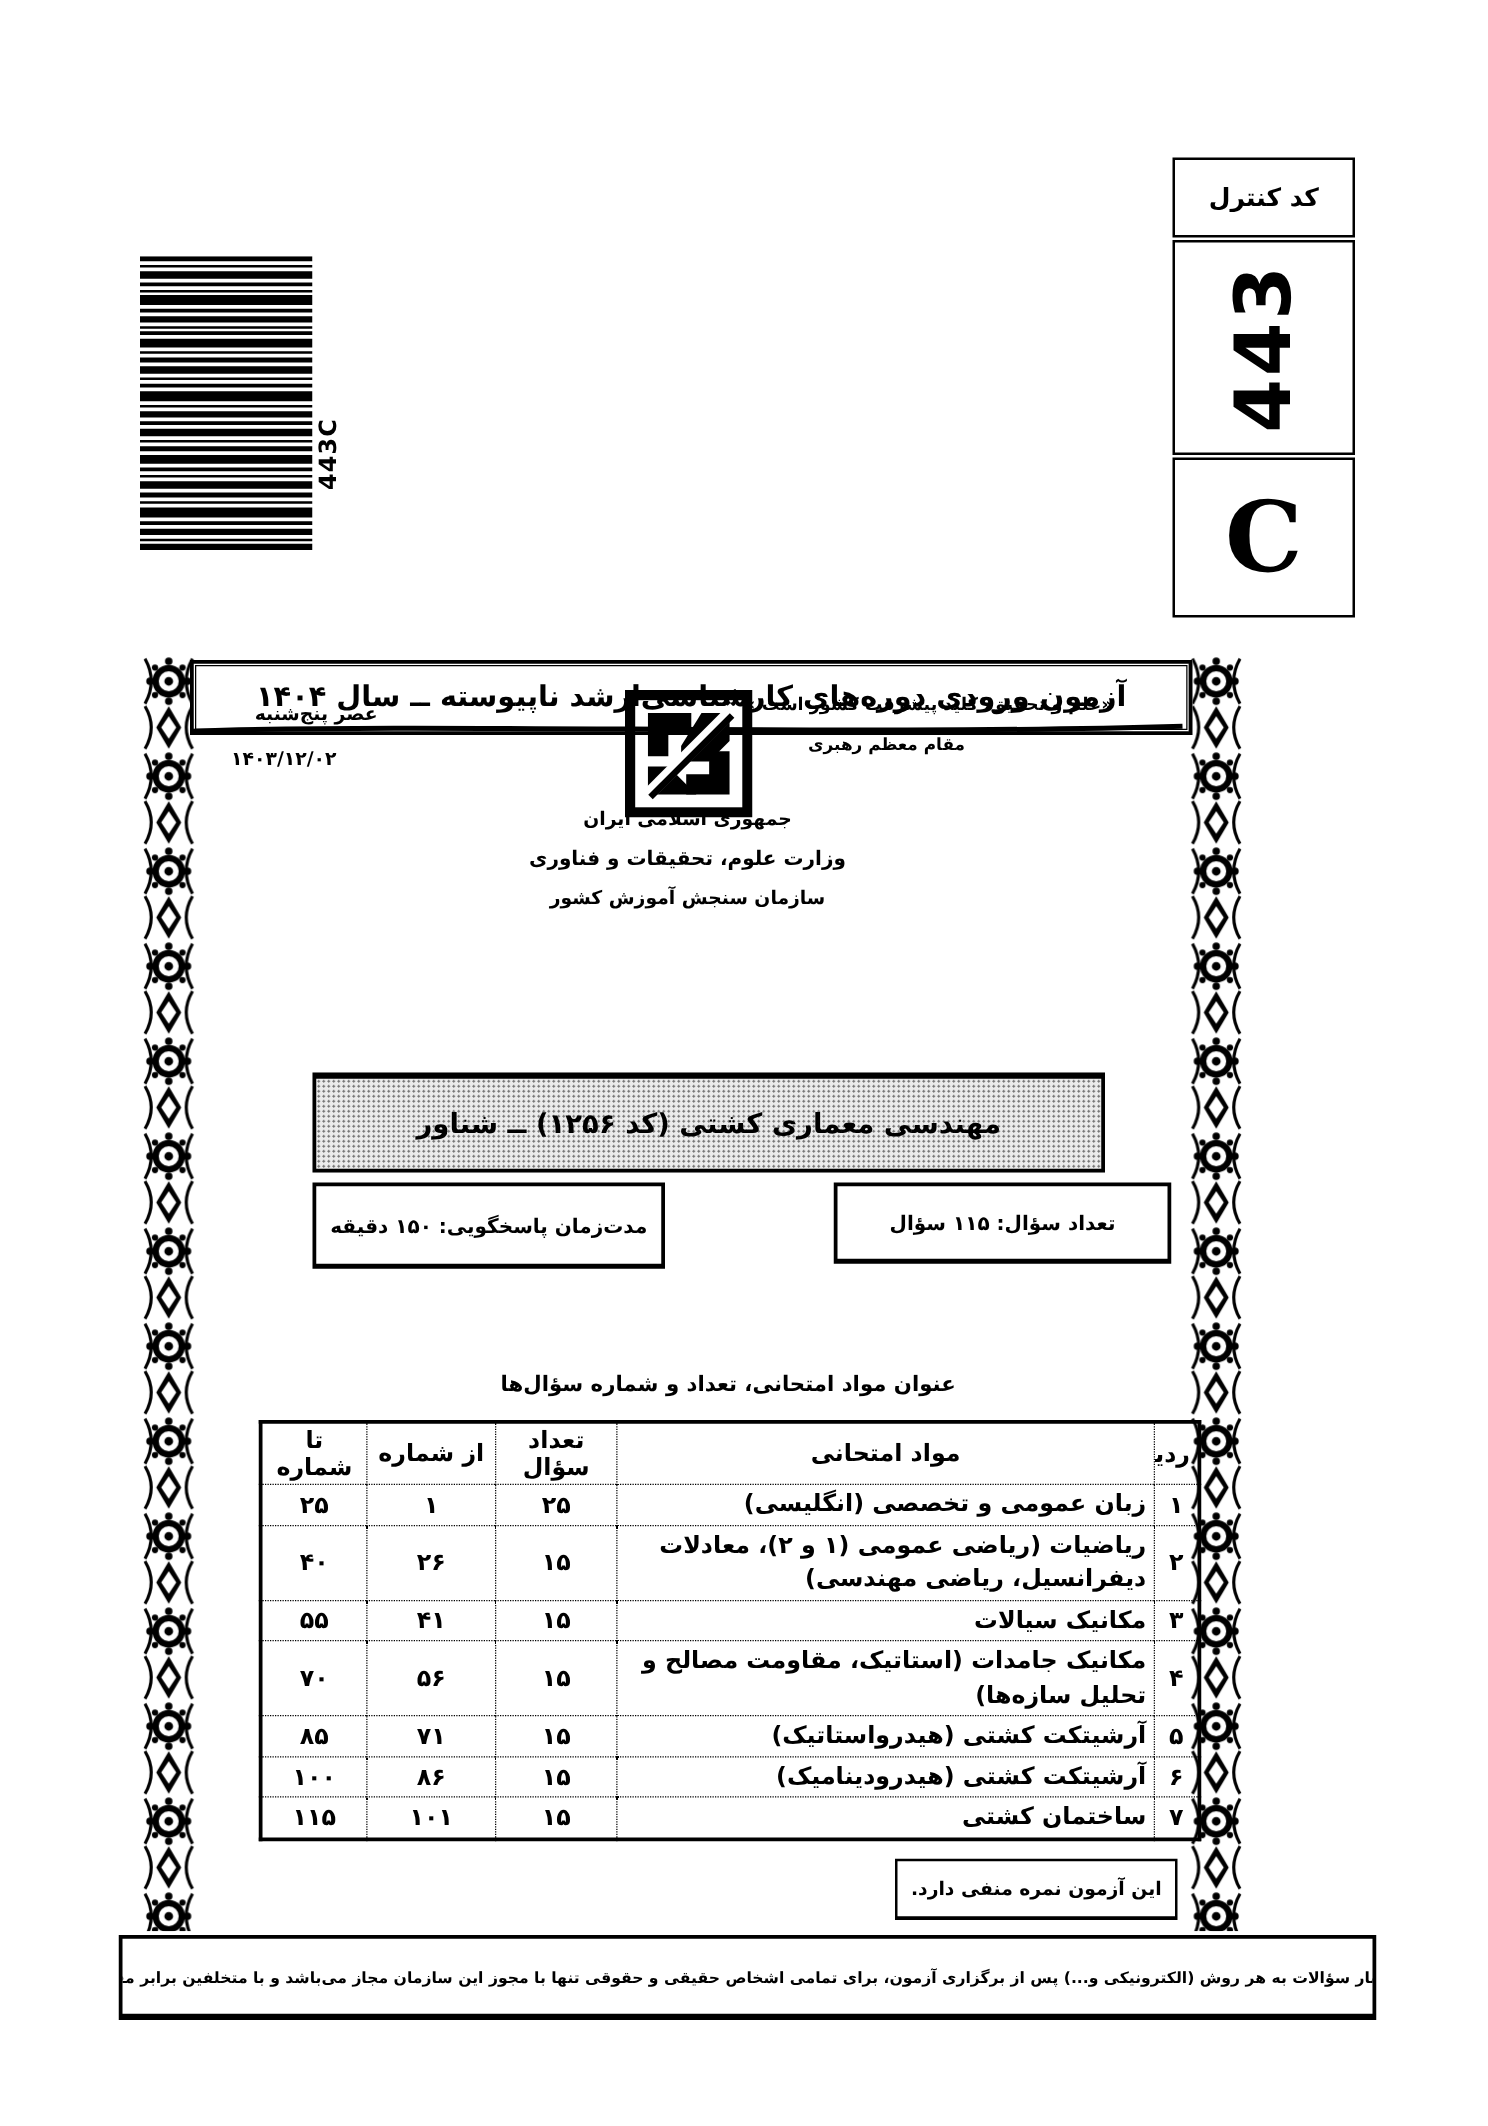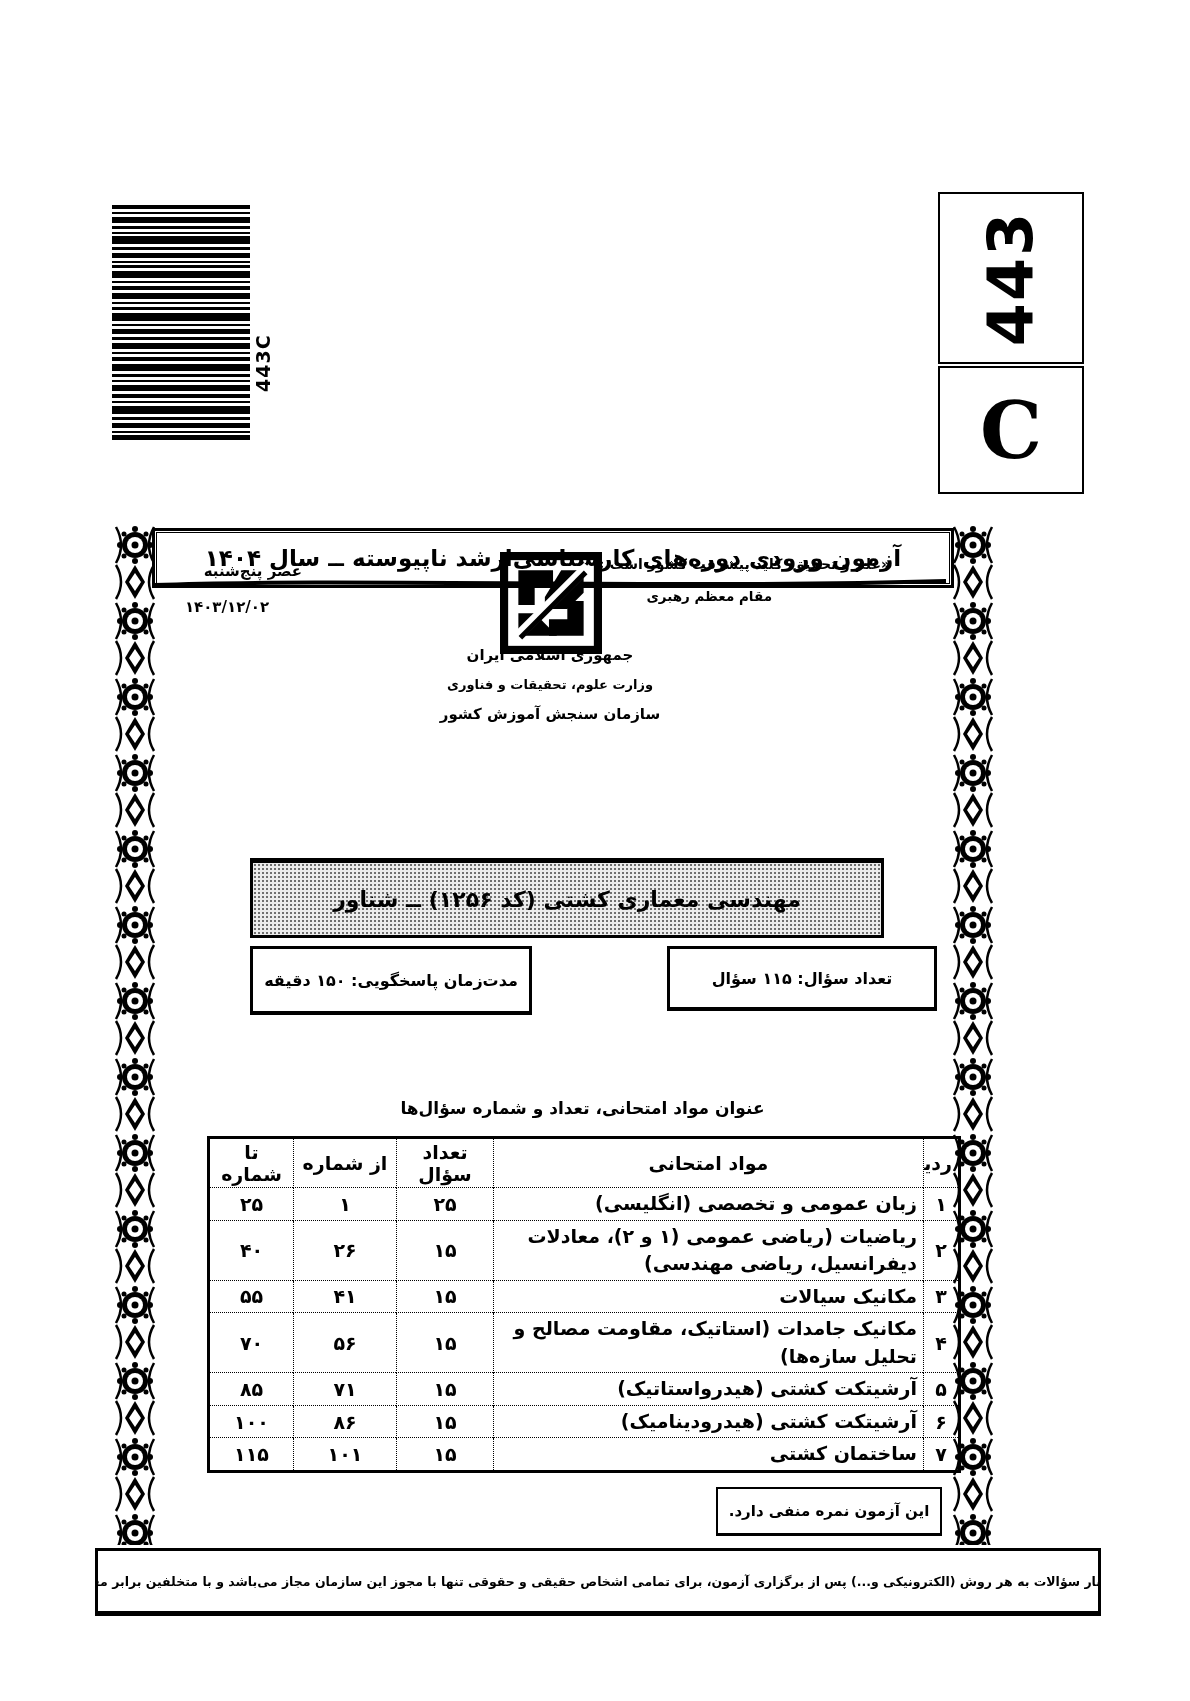--- a/index.html
+++ b/index.html
@@ -88,20 +88,23 @@
       <rect x="0" y="196" width="138" height="2"></rect>
         <rect x="0" y="201" width="138" height="8"></rect>
       <rect x="0" y="212" width="138" height="3"></rect>
         <rect x="0" y="218" width="138" height="5"></rect>
       <rect x="0" y="226" width="138" height="2"></rect>
         <rect x="0" y="230" width="138" height="5"></rect>
     </g>
   </svg>
   <div class="abs bc-label" style="left:252px; top:392px;">443C</div>
 
+  <div class="abs ctrl-box" style="left:938px; top:126px; width:142px; height:60px;">
+    <span class="ctrl-label fa">کد کنترل</span>
+  </div>
   <div class="abs ctrl-box" style="left:938px; top:192px; width:142px; height:168px;">
     <span class="ctrl-number">443</span>
   </div>
   <div class="abs ctrl-box" style="left:938px; top:366px; width:142px; height:124px;">
     <span class="ctrl-letter">C</span>
   </div>
 
   <svg class="abs" style="left:112px; top:525px;" width="46" height="1020" viewBox="0 0 46 1020">
     <defs>
       <pattern id="orn-l" width="46" height="76" patternUnits="userSpaceOnUse">
@@ -177,21 +180,21 @@
       <path d="M82 82 L48 82 L48 66 L66 66 L66 48 L82 48 Z" fill="#000"></path>
       <path d="M60 18 L82 18 L82 40 L66 56 L44 56 L44 44 Z" fill="#000"></path>
       <path d="M18 60 L34 60 L56 82 L18 82 Z" fill="#000"></path>
       <path d="M14 86 L86 14" stroke="#fff" stroke-width="10"></path>
       <path d="M20 84 L84 20" stroke="#000" stroke-width="5"></path>
     </g>
   </svg>
 
   <div class="abs" style="left:380px; top:646px; width:340px; text-align:center;">
     <div class="fa b" style="font-size:15px; margin-bottom:13px;">جمهوری اسلامی ایران</div>
-    <div class="fa b" style="font-size:13px; margin-bottom:13px;">وزارت علوم، تحقیقات و فناوری</div>
+    <div class="fa b" style="font-size:16px; margin-bottom:13px;">وزارت علوم، تحقیقات و فناوری</div>
     <div class="fa b" style="font-size:15px;">سازمان سنجش آموزش کشور</div>
   </div>
 
   <div class="abs stipple-box" style="left:250px; top:858px; width:628px; height:72px;">
     <div class="fa b" style="font-size:22px;">مهندسی معماری کشتی (کد ۱۲۵۶) ــ شناور</div>
   </div>
 
   <div class="abs info-box" style="left:667px; top:946px; width:264px; height:58px;">
     <div class="fa b" style="font-size:16px;">تعداد سؤال: ۱۱۵ سؤال</div>
   </div>

